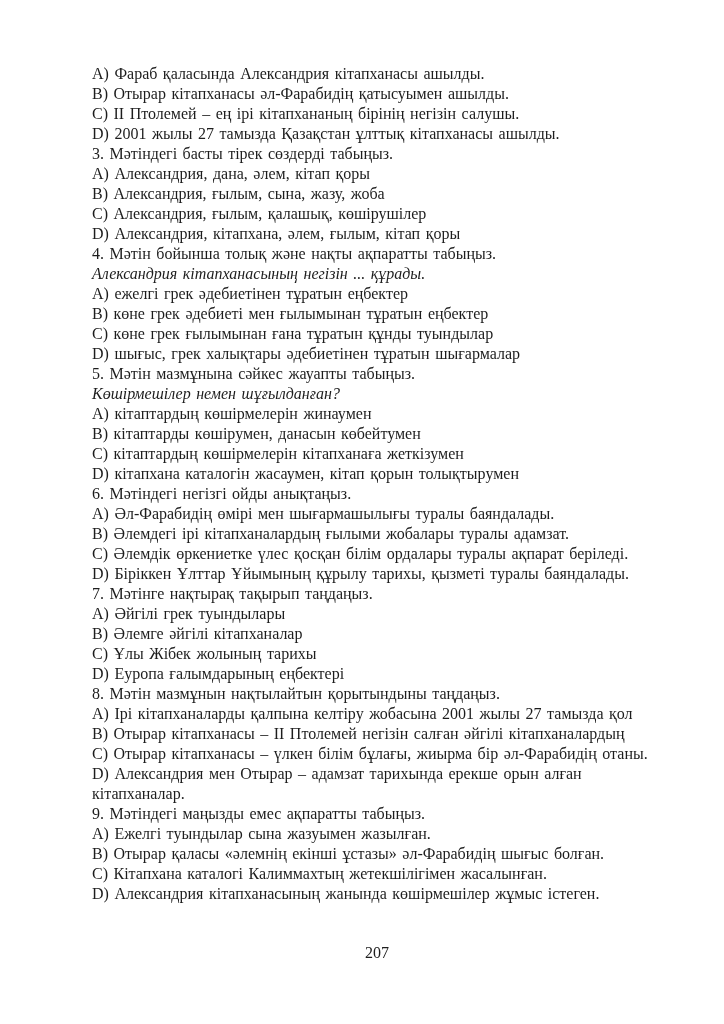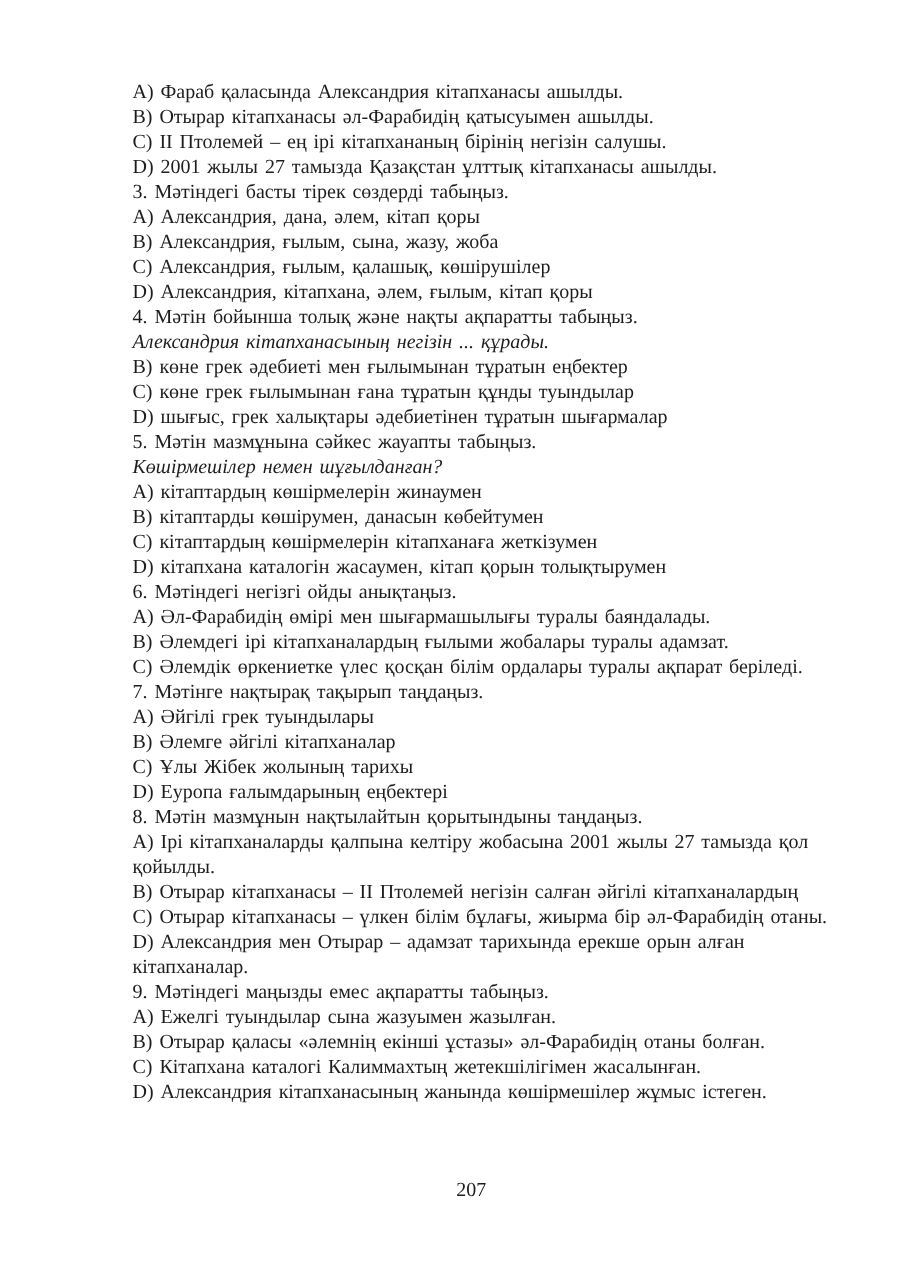--- a/index.html
+++ b/index.html
@@ -18,21 +18,20 @@
     width: 724px;
     height: 1024px;
     background: #ffffff;
   }
   .text-block {
     position: absolute;
     top: 64px;
     left: 92px;
     right: 60px;
     color: #1d1d1d;
-    margin-left: 14px;
   }
   .line {
     height: 20px;
     line-height: 20px;
     font-size: 16px;
     white-space: nowrap;
     word-spacing: 1.5px;
     color: #1d1d1d;
   }
   .line.italic {
@@ -59,45 +58,46 @@
       <div class="line">В) Отырар кітапханасы әл-Фарабидің қатысуымен ашылды.</div>
       <div class="line">С) ІІ Птолемей – ең ірі кітапхананың бірінің негізін салушы.</div>
       <div class="line">D) 2001 жылы 27 тамызда Қазақстан ұлттық кітапханасы ашылды.</div>
       <div class="line">3. Мәтіндегі басты тірек сөздерді табыңыз.</div>
       <div class="line">А) Александрия, дана, әлем, кітап қоры</div>
       <div class="line">В) Александрия, ғылым, сына, жазу, жоба</div>
       <div class="line">С) Александрия, ғылым, қалашық, көшірушілер</div>
       <div class="line">D) Александрия, кітапхана, әлем, ғылым, кітап қоры</div>
       <div class="line">4. Мәтін бойынша толық және нақты ақпаратты табыңыз.</div>
       <div class="line italic">Александрия кітапханасының негізін ... құрады.</div>
+      <div class="line">А) ежелгі грек әдебиетінен тұратын еңбектер</div>
       <div class="line">В) көне грек әдебиеті мен ғылымынан тұратын еңбектер</div>
       <div class="line">С) көне грек ғылымынан ғана тұратын құнды туындылар</div>
       <div class="line">D) шығыс, грек халықтары әдебиетінен тұратын шығармалар</div>
       <div class="line">5. Мәтін мазмұнына сәйкес жауапты табыңыз.</div>
       <div class="line italic">Көшірмешілер немен шұғылданған?</div>
       <div class="line">А) кітаптардың көшірмелерін жинаумен</div>
       <div class="line">В) кітаптарды көшірумен, данасын көбейтумен</div>
       <div class="line">С) кітаптардың көшірмелерін кітапханаға жеткізумен</div>
       <div class="line">D) кітапхана каталогін жасаумен, кітап қорын толықтырумен</div>
       <div class="line">6. Мәтіндегі негізгі ойды анықтаңыз.</div>
       <div class="line">А) Әл-Фарабидің өмірі мен шығармашылығы туралы баяндалады.</div>
       <div class="line">В) Әлемдегі ірі кітапханалардың ғылыми жобалары туралы адамзат.</div>
       <div class="line">С) Әлемдік өркениетке үлес қосқан білім ордалары туралы ақпарат беріледі.</div>
+      <div class="line">D) Біріккен Ұлттар Ұйымының құрылу тарихы, қызметі туралы баяндалады.</div>
       <div class="line">7. Мәтінге нақтырақ тақырып таңдаңыз.</div>
       <div class="line">А) Әйгілі грек туындылары</div>
       <div class="line">В) Әлемге әйгілі кітапханалар</div>
       <div class="line">С) Ұлы Жібек жолының тарихы</div>
       <div class="line">D) Еуропа ғалымдарының еңбектері</div>
       <div class="line">8. Мәтін мазмұнын нақтылайтын қорытындыны таңдаңыз.</div>
       <div class="line">А) Ірі кітапханаларды қалпына келтіру жобасына 2001 жылы 27 тамызда қол</div>
-      <div class="line">қойылды.</div>
       <div class="line">В) Отырар кітапханасы – ІІ Птолемей негізін салған әйгілі кітапханалардың</div>
       <div class="line">С) Отырар кітапханасы – үлкен білім бұлағы, жиырма бір әл-Фарабидің отаны.</div>
       <div class="line">D) Александрия мен Отырар – адамзат тарихында ерекше орын алған</div>
       <div class="line">кітапханалар.</div>
       <div class="line">9. Мәтіндегі маңызды емес ақпаратты табыңыз.</div>
       <div class="line">А) Ежелгі туындылар сына жазуымен жазылған.</div>
-      <div class="line">В) Отырар қаласы «әлемнің екінші ұстазы» әл-Фарабидің отаны болған.</div>
+      <div class="line">В) Отырар қаласы «әлемнің екінші ұстазы» әл-Фарабидің шығыс болған.</div>
       <div class="line">С) Кітапхана каталогі Калиммахтың жетекшілігімен жасалынған.</div>
       <div class="line">D) Александрия кітапханасының жанында көшірмешілер жұмыс істеген.</div>
     </div>
   <div class="page-number">207</div>
 </div>
 
 </body></html>

